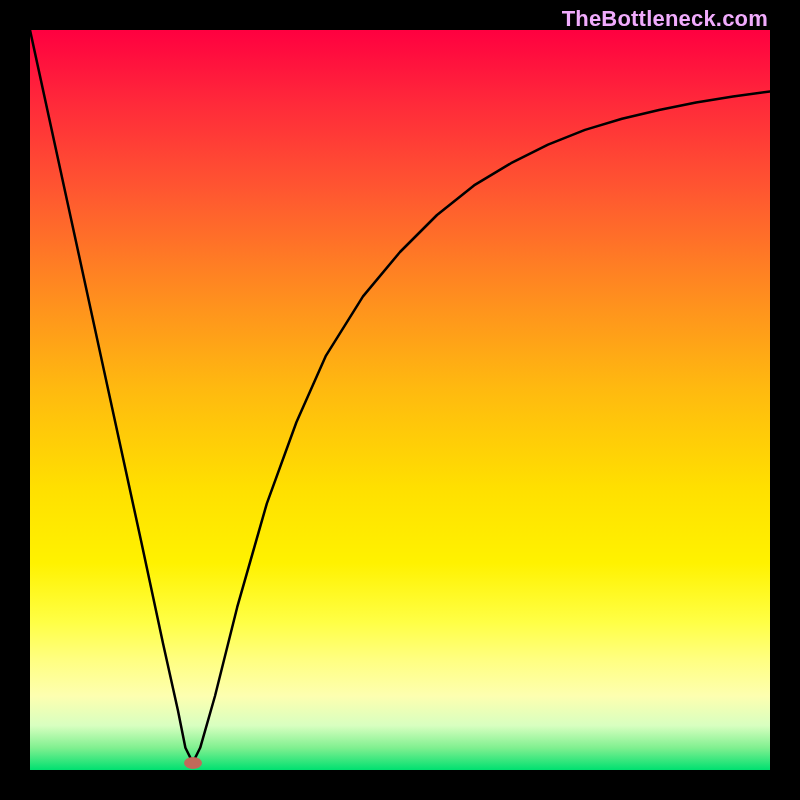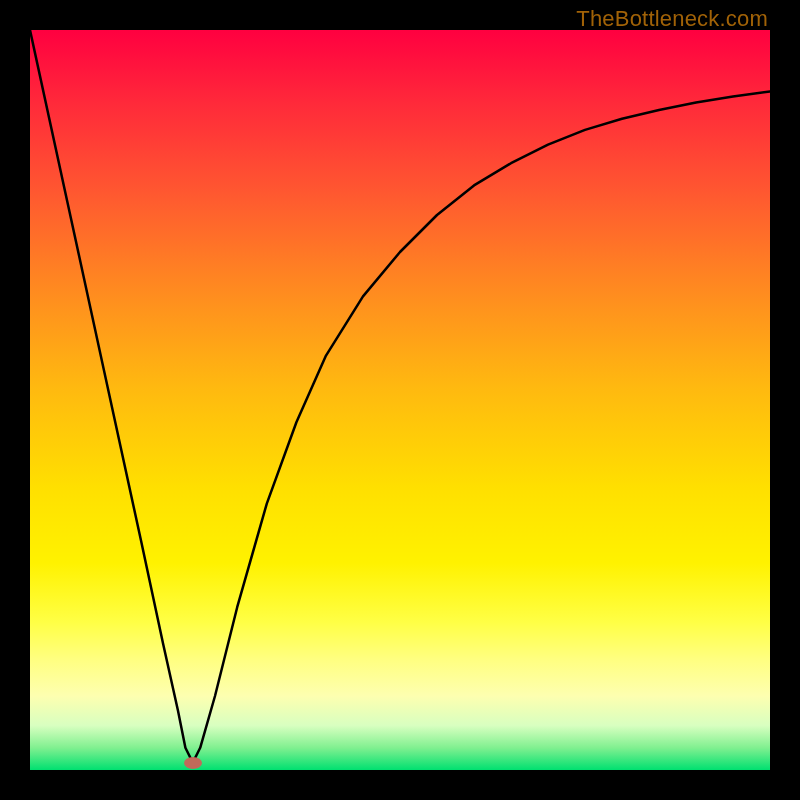--- a/index.html
+++ b/index.html
@@ -36,23 +36,23 @@
       #fdffb0 90%,
       #d8ffc0 94%,
       #80f090 97%,
       #00e070 100%
     );
   }
   .watermark {
     position: absolute;
     top: 6px;
     right: 32px;
-    color: #a16207;
+    color: #f0abfc;
     font-size: 22px;
-    font-weight: 400;
+    font-weight: 700;
     letter-spacing: 0.2px;
     text-align: right;
   }
   svg.curve {
     position: absolute;
     left: 0;
     top: 0;
     width: 740px;
     height: 740px;
   }

